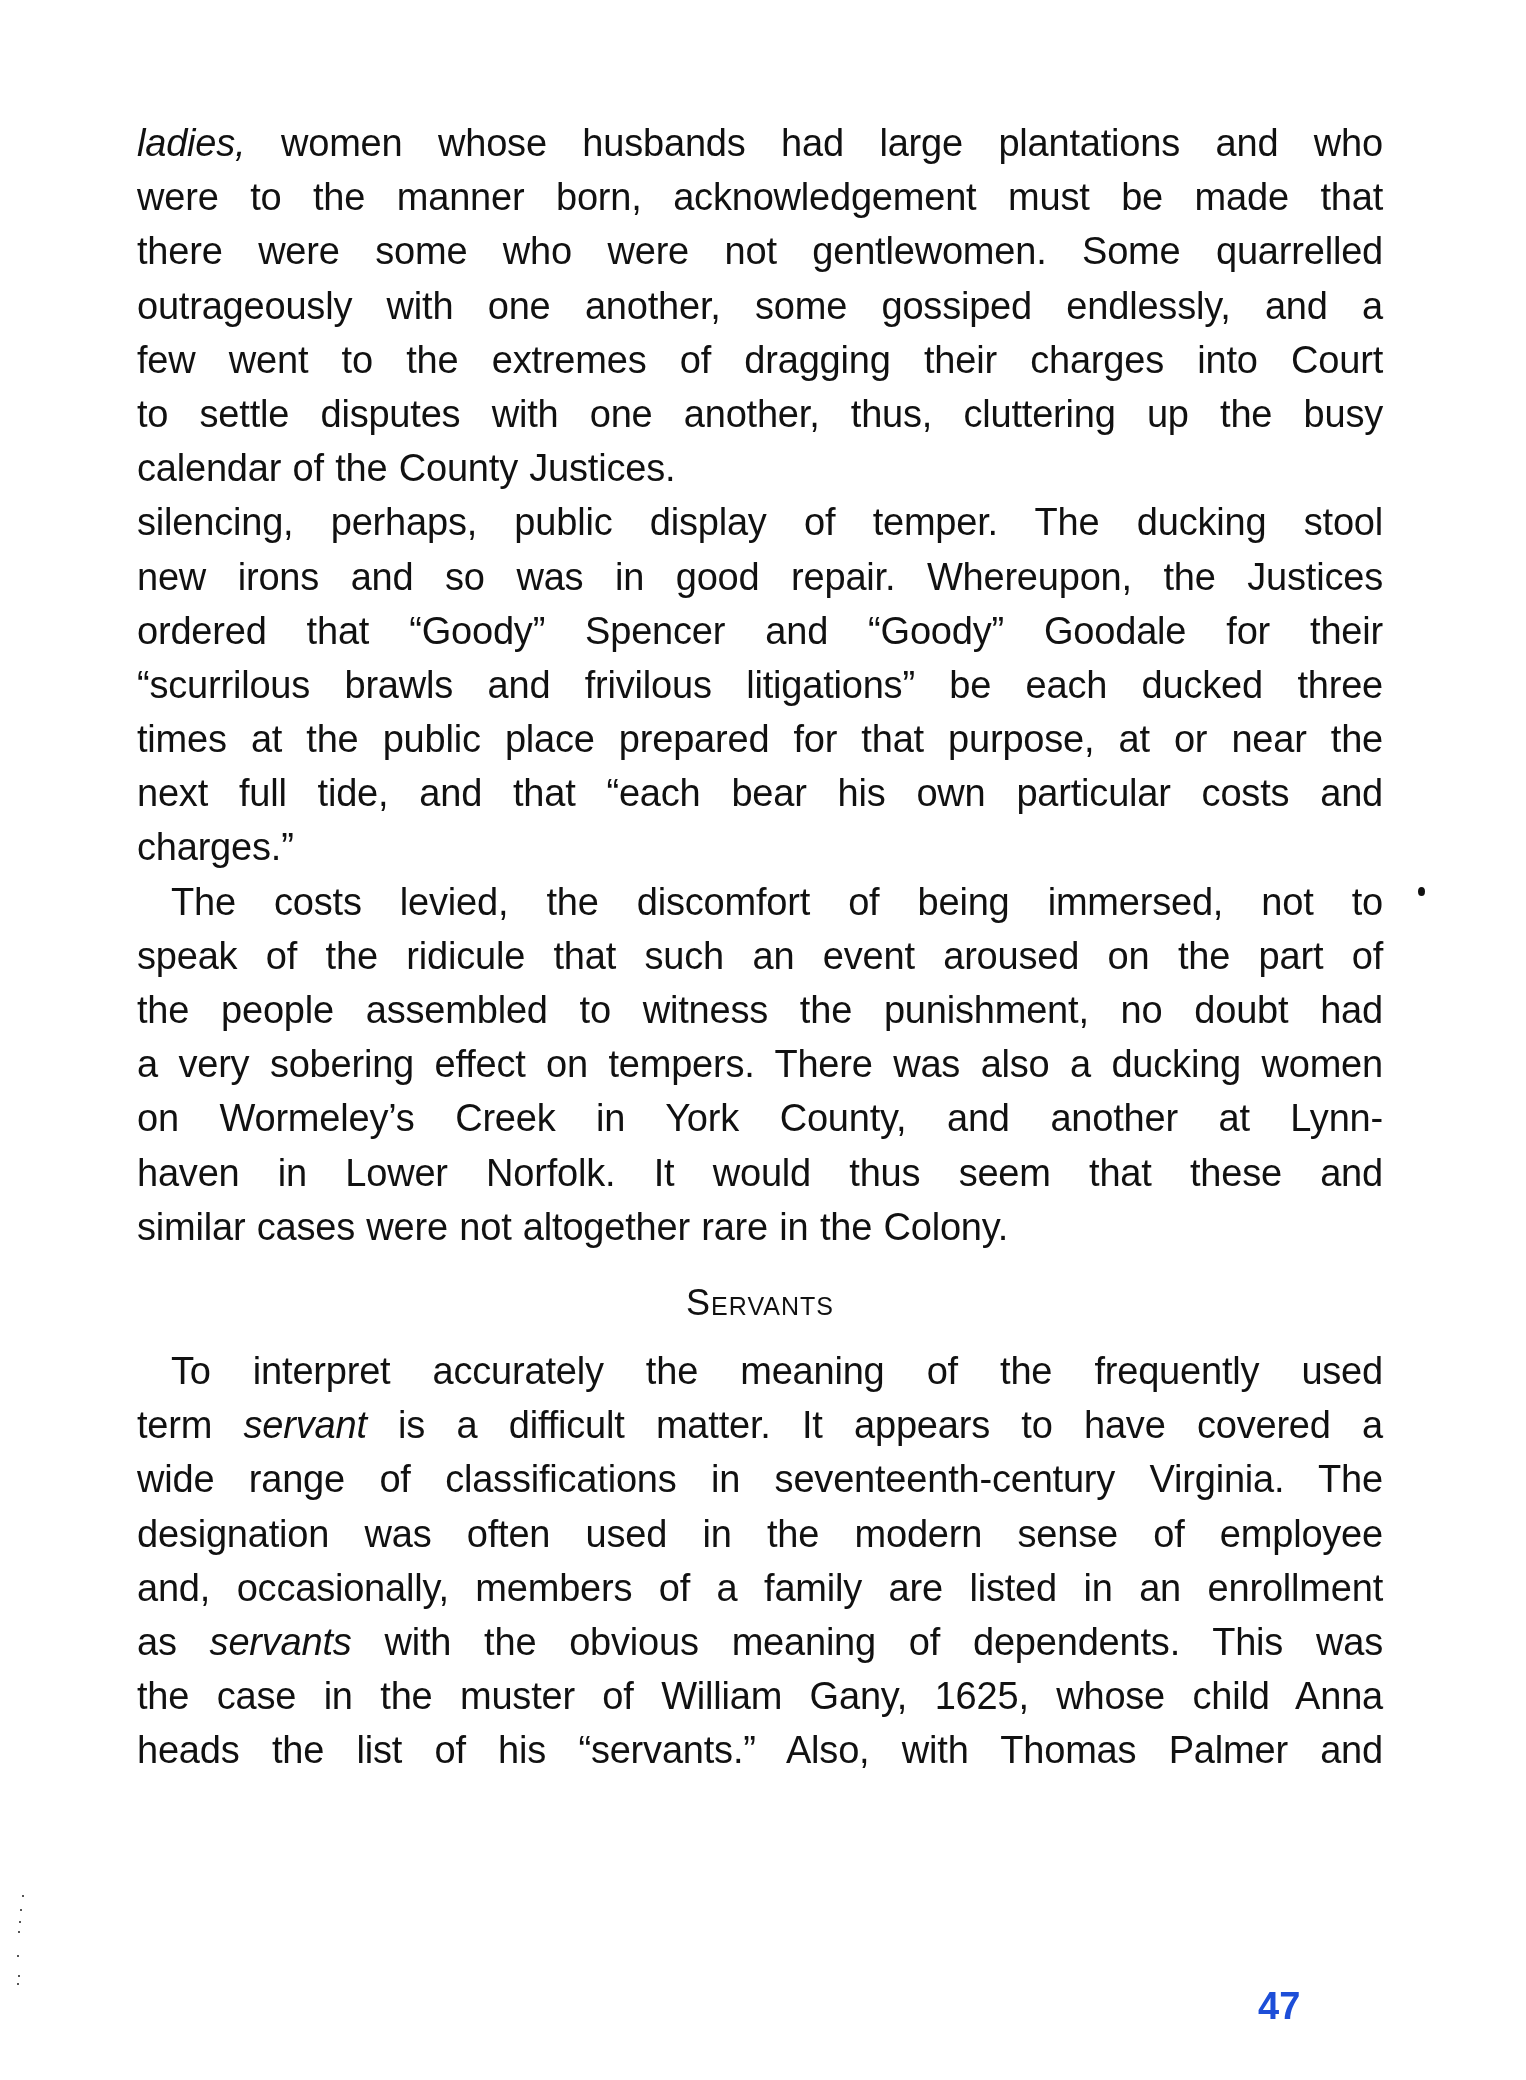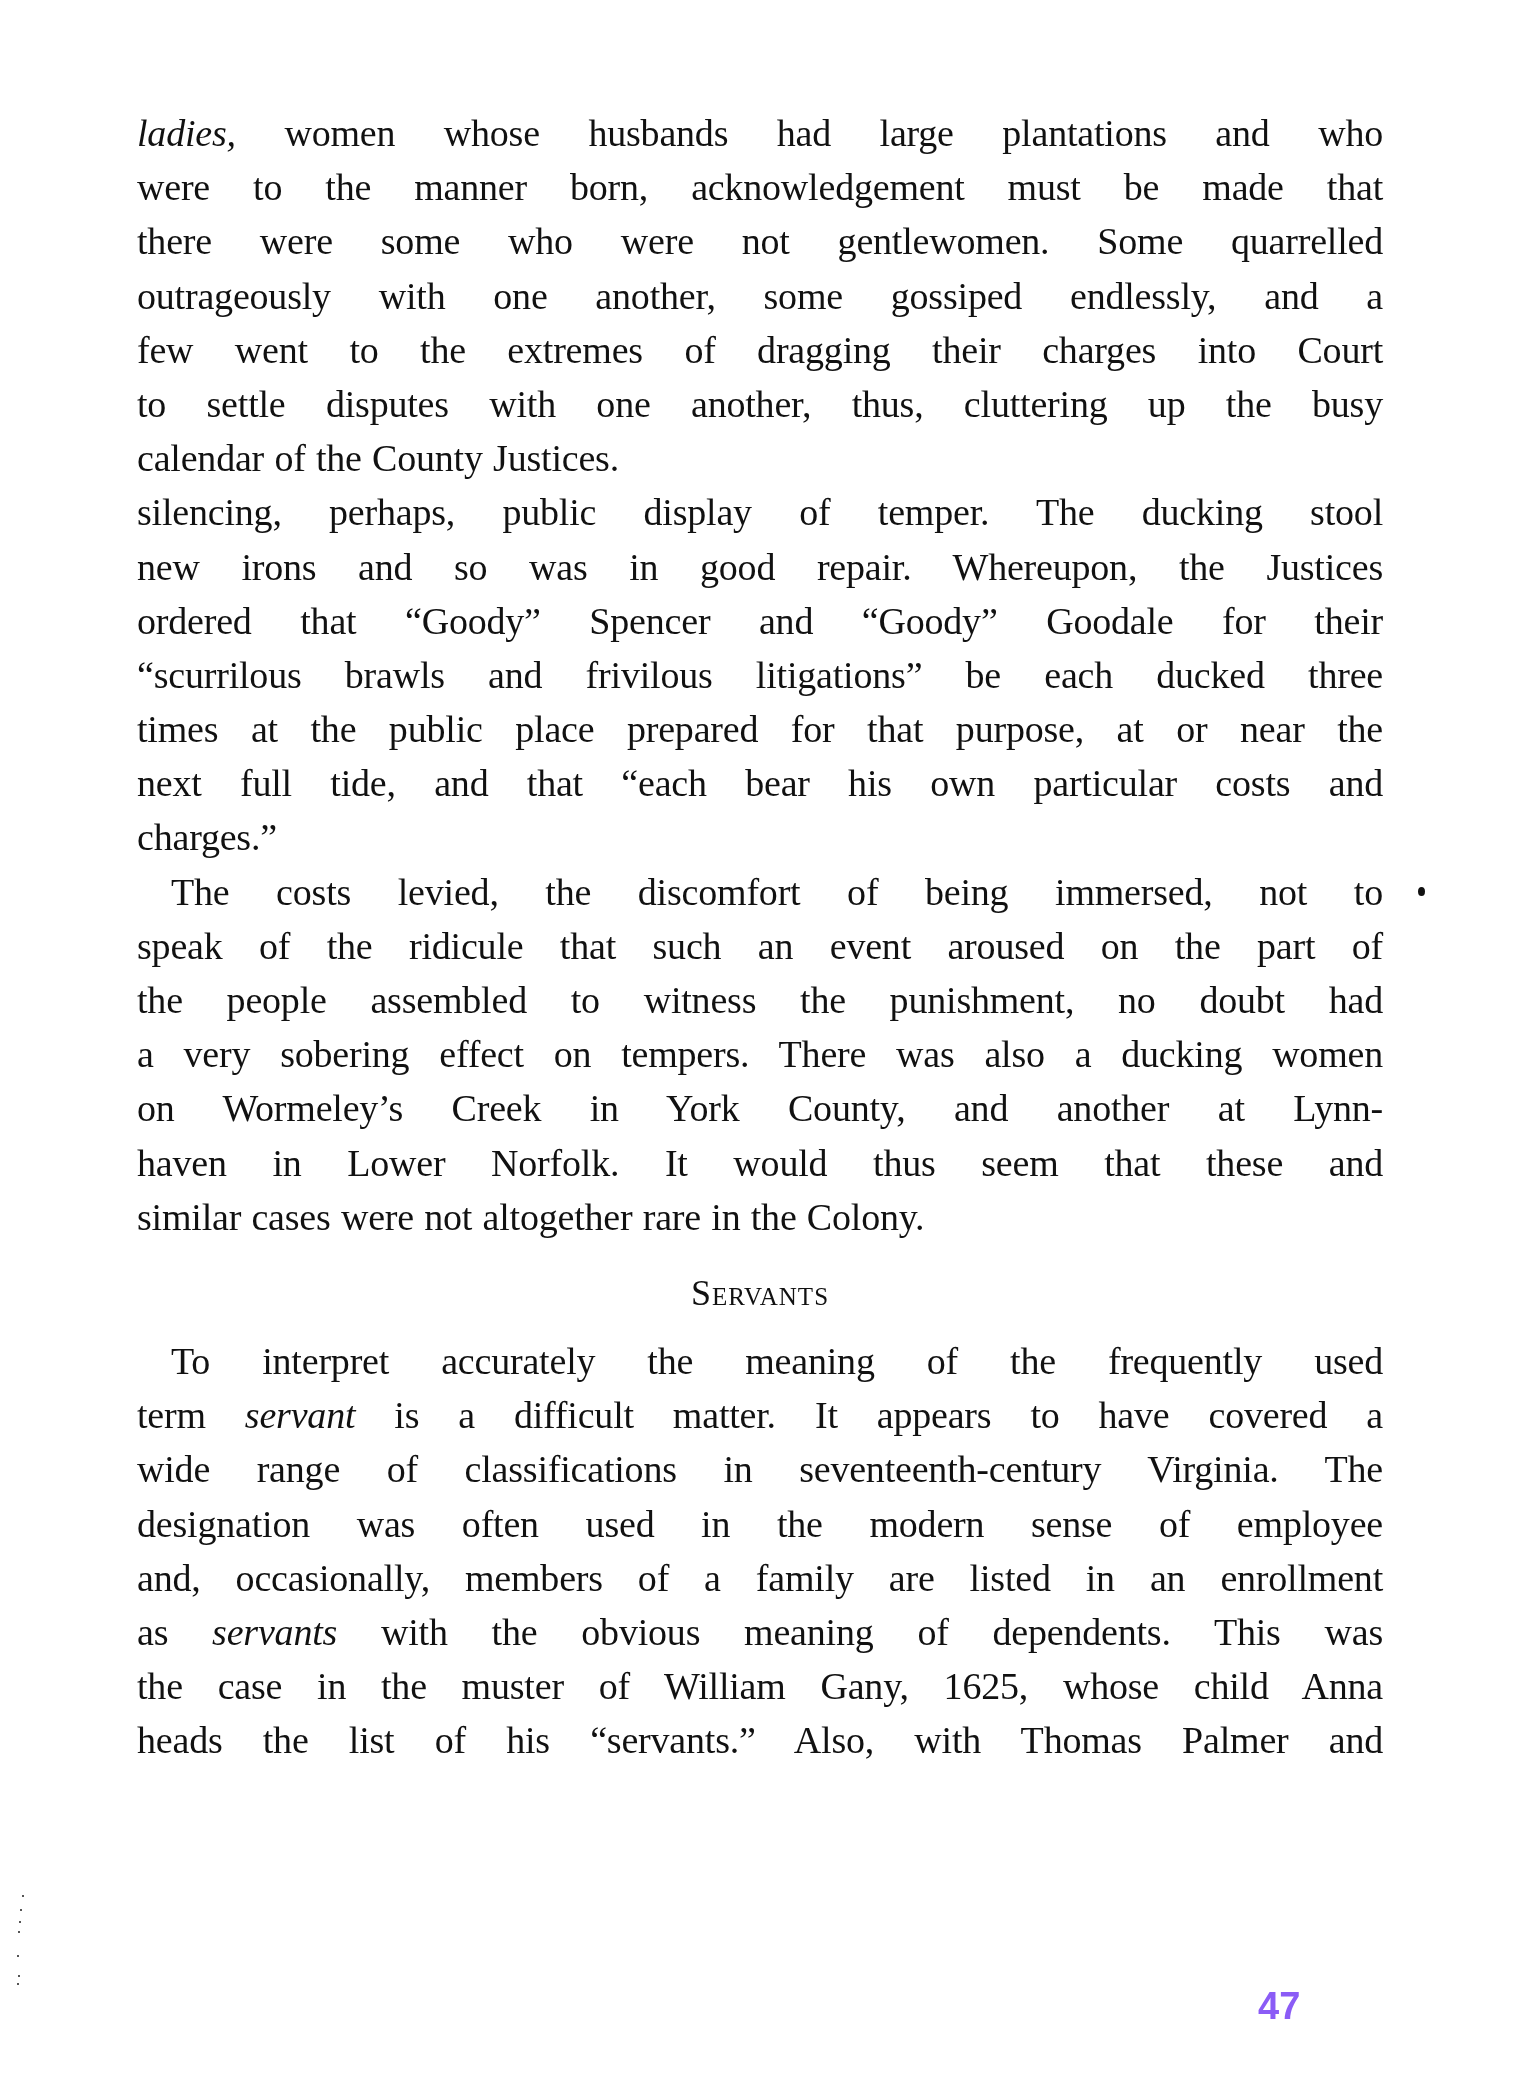--- a/index.html
+++ b/index.html
@@ -10,23 +10,23 @@
   body {
     width: 1526px;
     height: 2080px;
     position: relative;
     overflow: hidden;
     color: #111111;
   }
   .page {
     position: absolute;
     left: 137px;
-    top: 106px;
+    top: 116px;
     width: 1246px;
-    font-family: Liberation Serif, serif;
+    font-family: Liberation Sans, sans-serif;
     font-size: 38px;
     line-height: 54.2px;
     text-align: justify;
     letter-spacing: -0.2px;
     word-spacing: 1px;
   }
   .para {
     margin: 0;
     text-indent: 0;
   }
@@ -55,21 +55,21 @@
     line-height: 54px;
   }
   i, .it { font-style: italic; }
   .page-number {
     position: absolute;
     left: 1258px;
     top: 1985px;
     font-family: "Liberation Sans", "DejaVu Sans", sans-serif;
     font-weight: bold;
     font-size: 38px;
-    color: #8b5cf6;
+    color: #1d4ed8;
   }
   .speck {
     position: absolute;
     width: 7px;
     height: 9px;
     border-radius: 50%;
     background: #111;
   }
   .scan-dots {
     position: absolute;

